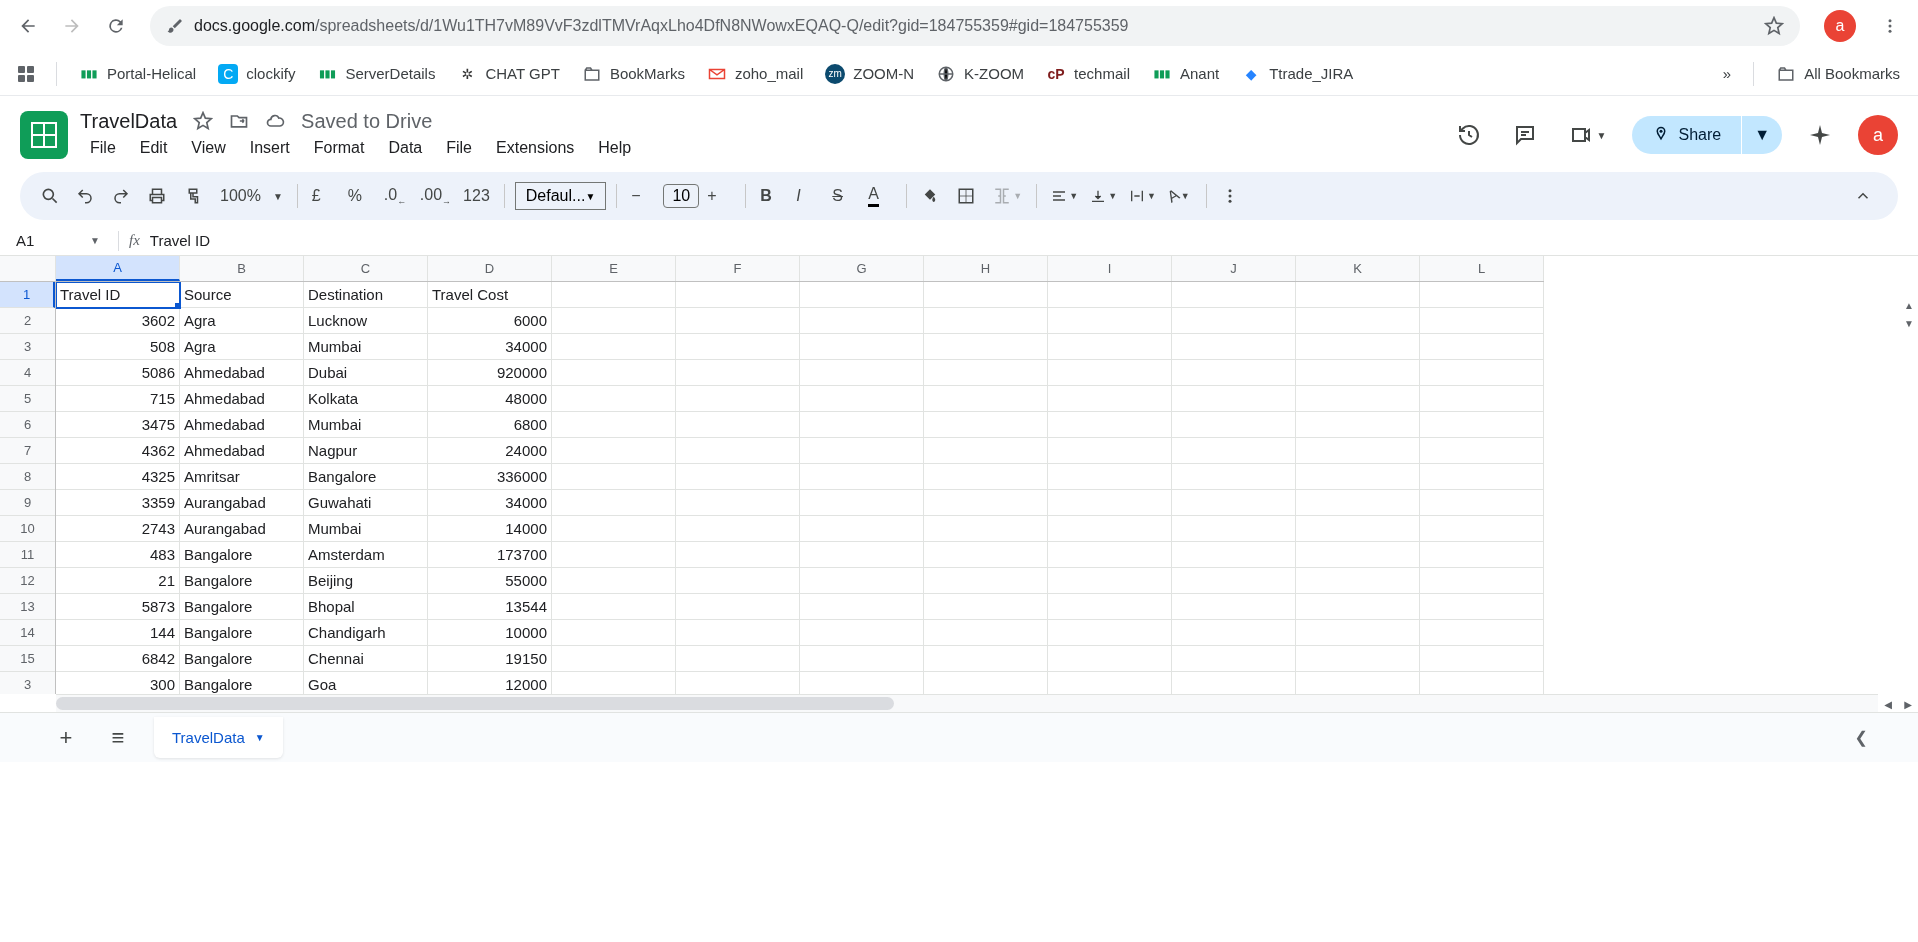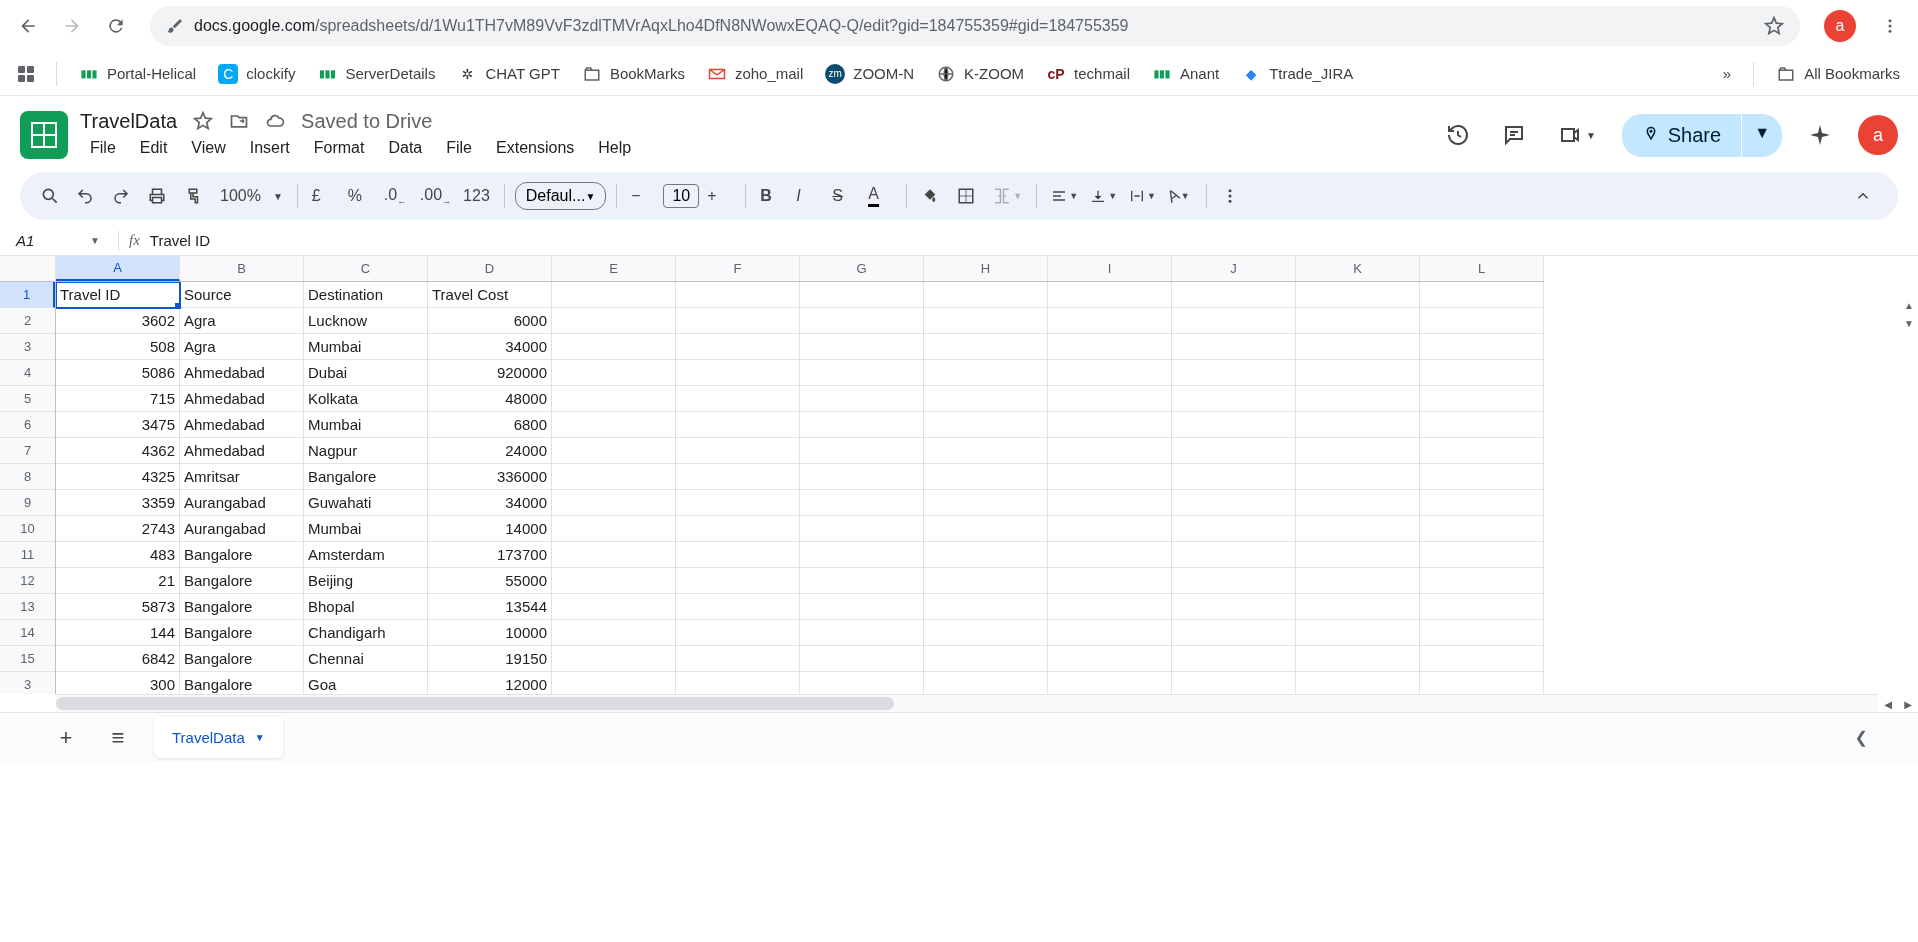--- a/index.html
+++ b/index.html
@@ -33,39 +33,39 @@
 .sheets-logo-inner::after { top: 50%; left: 0; right: 0; height: 2px; transform: translateY(-50%); }
 .doc-title-area { display: flex; flex-direction: column; gap: 2px; flex: 1; }
 .doc-title-row { display: flex; align-items: center; gap: 16px; }
 .doc-title { font-size: 20px; color: #202124; }
 .title-icon { color: #5f6368; cursor: pointer; }
 .saved-text { color: #5f6368; font-size: 20px; }
 .menu-row { display: flex; gap: 4px; }
 .menu-item { padding: 4px 10px; font-size: 16px; color: #202124; cursor: pointer; border-radius: 4px; }
 .header-actions { display: flex; align-items: center; gap: 20px; }
 .header-icon { color: #444746; cursor: pointer; padding: 6px; }
-.share-btn { background: #c2e7ff; border-radius: 20px 0 0 20px; padding: 10px 20px; display: flex; align-items: center; gap: 8px; font-size: 20px; color: #001d35; font-weight: 500; cursor: pointer; }
+.share-btn { background: #c2e7ff; border-radius: 20px 0 0 20px; padding: 10px 20px; display: flex; align-items: center; gap: 8px; font-size: 16px; color: #001d35; font-weight: 500; cursor: pointer; }
 .share-dropdown { background: #c2e7ff; border-radius: 0 20px 20px 0; padding: 10px 12px; margin-left: 1px; cursor: pointer; color: #001d35; }
 .share-group { display: flex; }
 .avatar-large { width: 40px; height: 40px; border-radius: 50%; background: #ea4335; color: #fff; display: flex; align-items: center; justify-content: center; font-size: 18px; }
 
 
 .toolbar { height: 48px; margin: 6px 20px; background: #edf2fa; border-radius: 24px; display: flex; align-items: center; padding: 0 16px; gap: 4px; }
 .tb-btn { min-width: 32px; height: 32px; display: flex; align-items: center; justify-content: flex-start; cursor: pointer; color: #444746; border-radius: 4px; padding: 0 4px; font-size: 16px; }
 .tb-sep { width: 1px; height: 24px; background: #c7c7c7; margin: 0 6px; }
 .tb-text { font-size: 16px; color: #444746; }
 .zoom-box { display: flex; align-items: center; gap: 6px; }
-.font-box { border: 1px solid #747775; border-radius: 12px; padding: 4px 10px; min-width: 90px; display: flex; align-items: center; justify-content: space-between; font-size: 16px; }
+.font-box { border: 1px solid #747775; border-radius: 0; padding: 4px 10px; min-width: 90px; display: flex; align-items: center; justify-content: space-between; font-size: 16px; }
 .size-box { border: 1px solid #747775; border-radius: 4px; padding: 2px 8px; font-size: 16px; min-width: 36px; text-align: center; }
 .underline-red { border-bottom: 3px solid #000; padding-bottom: 1px; }
 .tb-collapse { margin-left: auto; }
 
 
 .formula-row { height: 30px; display: flex; align-items: center; border-bottom: 1px solid #e1e3e1; padding: 0 0 0 8px; }
-.name-box { width: 100px; padding: 0 8px; font-size: 15px; color: #202124; display: flex; align-items: center; justify-content: space-between; font-style: italic; }
+.name-box { width: 100px; padding: 0 8px; font-size: 15px; color: #202124; display: flex; align-items: center; justify-content: space-between; }
 .nb-arrow { color: #5f6368; font-size: 10px; }
 .fx-sep { width: 1px; height: 20px; background: #dadce0; margin: 0 10px; }
 .fx-label { font-style: italic; color: #5f6368; font-size: 15px; margin-right: 10px; font-family: serif; }
 .formula-text { font-size: 15px; color: #202124; }
 
 
 .grid-area { position: relative; overflow: hidden; height: 438px; }
 .grid-corner { position: absolute; left: 0; top: 0; width: 56px; height: 26px; background: #f8f9fa; border-right: 1px solid #e1e3e1; border-bottom: 1px solid #c0c0c0; z-index: 3; }
 .col-headers { position: absolute; left: 56px; top: 0; height: 26px; display: flex; z-index: 2; background: #f8f9fa; border-bottom: 1px solid #c0c0c0; }
 .col-h { width: 124px; border-right: 1px solid #e1e3e1; display: flex; align-items: center; justify-content: center; font-size: 13px; color: #5f6368; }

